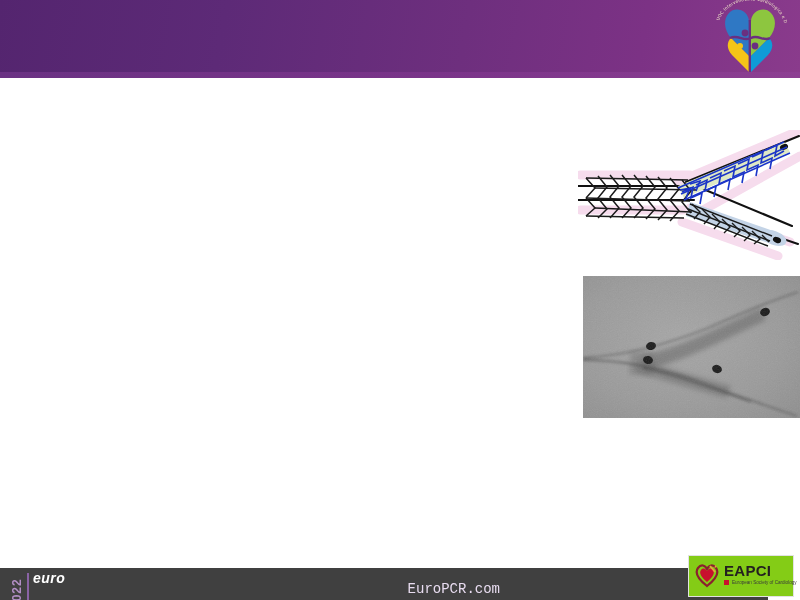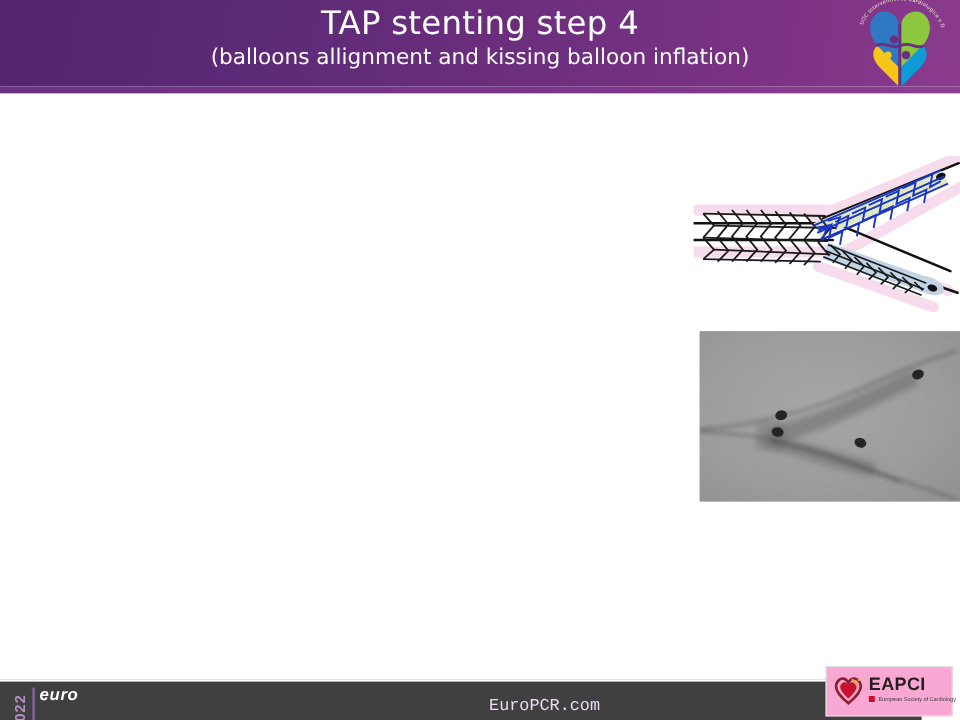--- a/index.html
+++ b/index.html
@@ -157,21 +157,21 @@
     color: #e8dcf0;
     font-size: 14px;
     font-family: Liberation Mono, monospace;
   }
 
   
   #eapci-logo {
     position: absolute;
     left: 688px; top: 555px;
     width: 104px; height: 40px;
-    background: #f9a8d4;
+    background: #84cc16;
     border: 1px solid #e2e2e2;
   }
   #eapci-heart {
     position: absolute;
     left: 5px; top: 6px;
     width: 26px; height: 26px;
   }
   #eapci-name {
     position: absolute;
     left: 35px; top: 6px;
@@ -193,24 +193,20 @@
     color: #3a3a3a;
     font-size: 4.6px;
     font-family: "Liberation Sans", sans-serif;
     white-space: nowrap;
   }
 </style>
 </head>
 <body>
 
 <div id="header">
-  <div id="title-block">
-    <span id="title-main">TAP stenting step 4</span>
-    <span id="title-sub">(balloons allignment and kissing balloon inflation)</span>
-  </div>
 
   <div id="header-logo">
     <svg width="96" height="76" viewBox="0 0 96 76" xmlns="http://www.w3.org/2000/svg">
       <defs>
         <path id="arcpath" d="M 16 24 A 34 30 0 0 1 82 22" fill="none"></path>
       </defs>
       <text font-family="DejaVu Sans, sans-serif" font-size="4.2" fill="#f0e4c8" letter-spacing="0.2">
         <textPath href="#arcpath" startOffset="4%">UOC Interventistica Cardiologica e Diagnostica Invasiva</textPath>
       </text>
 

